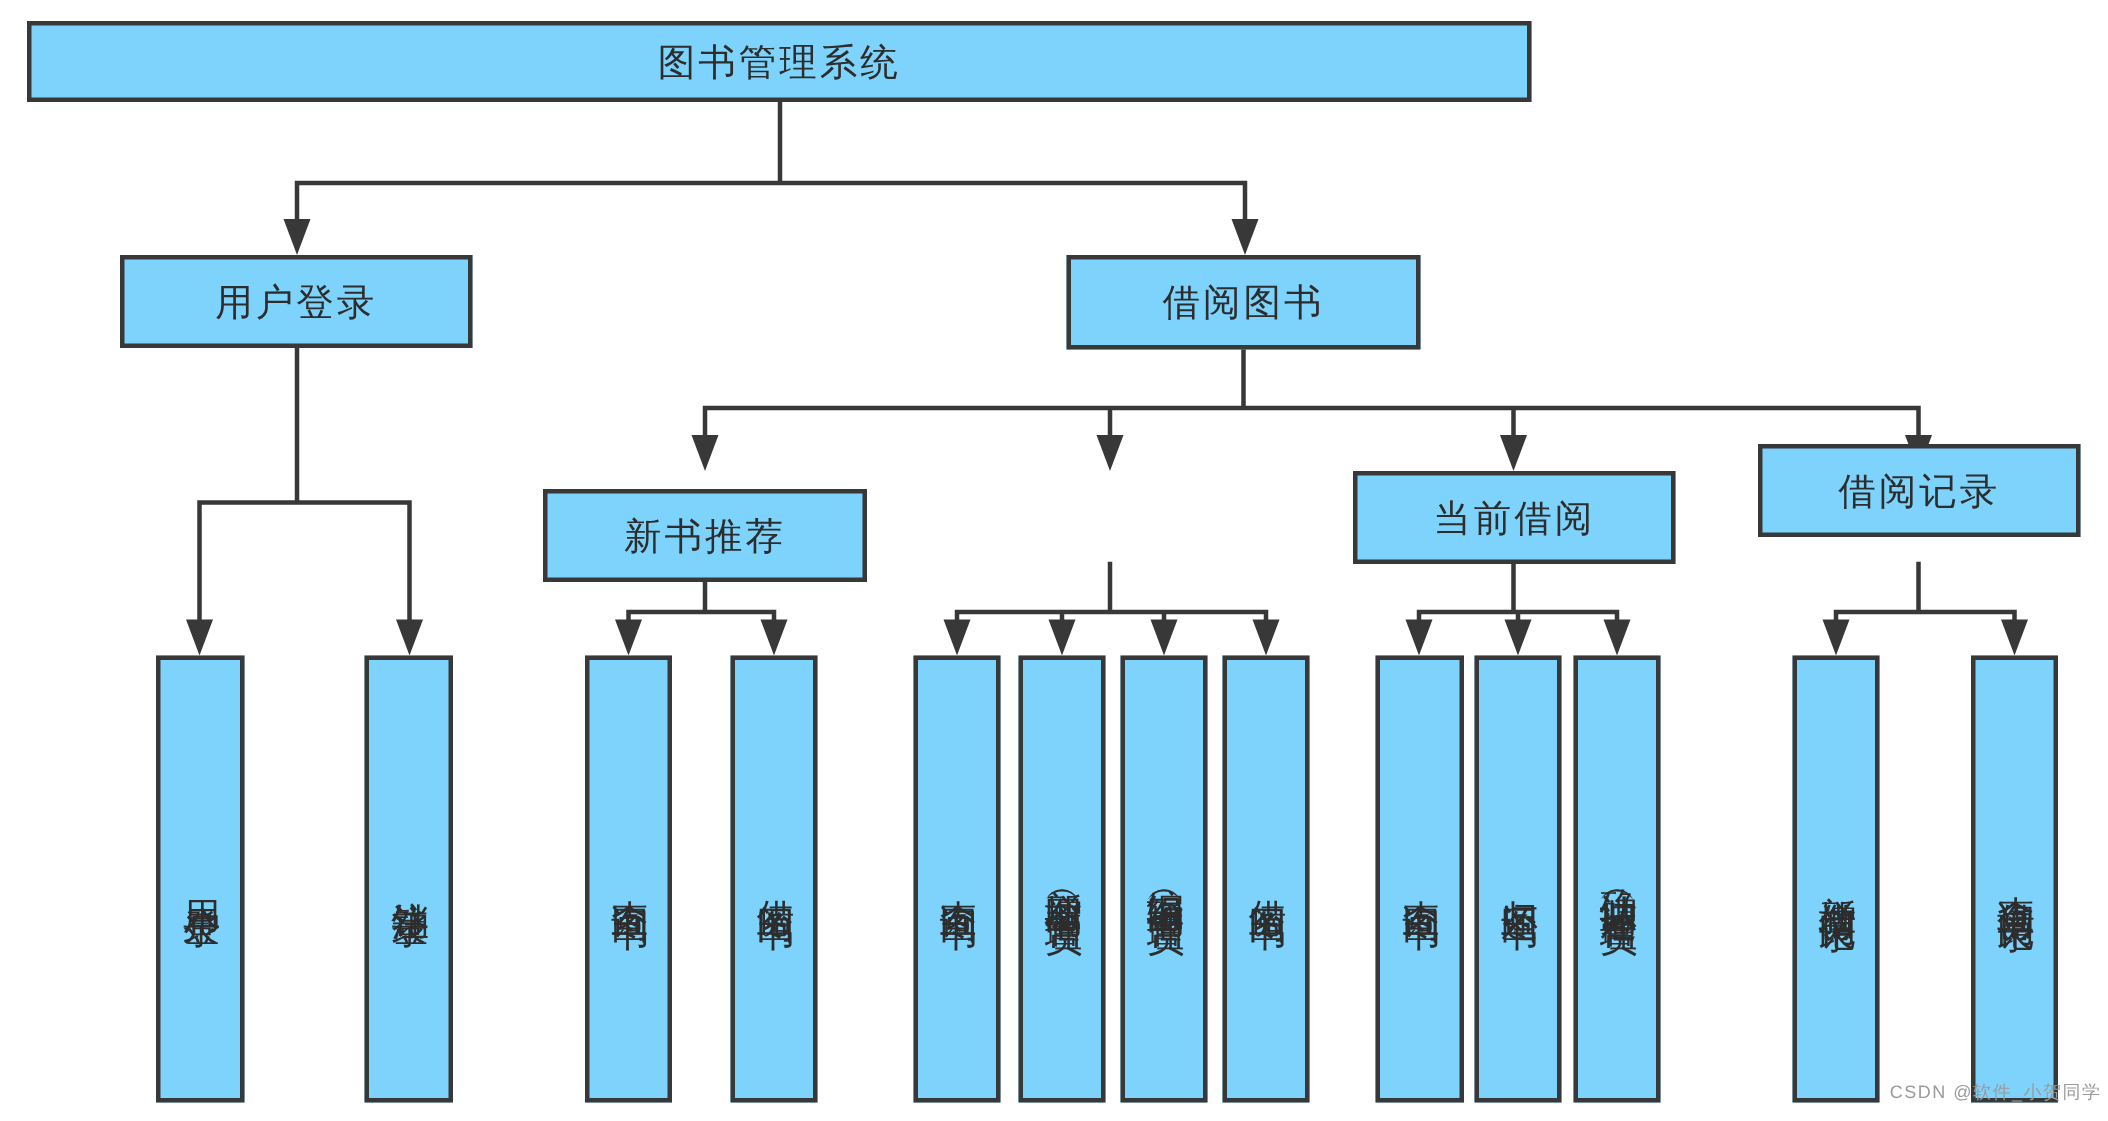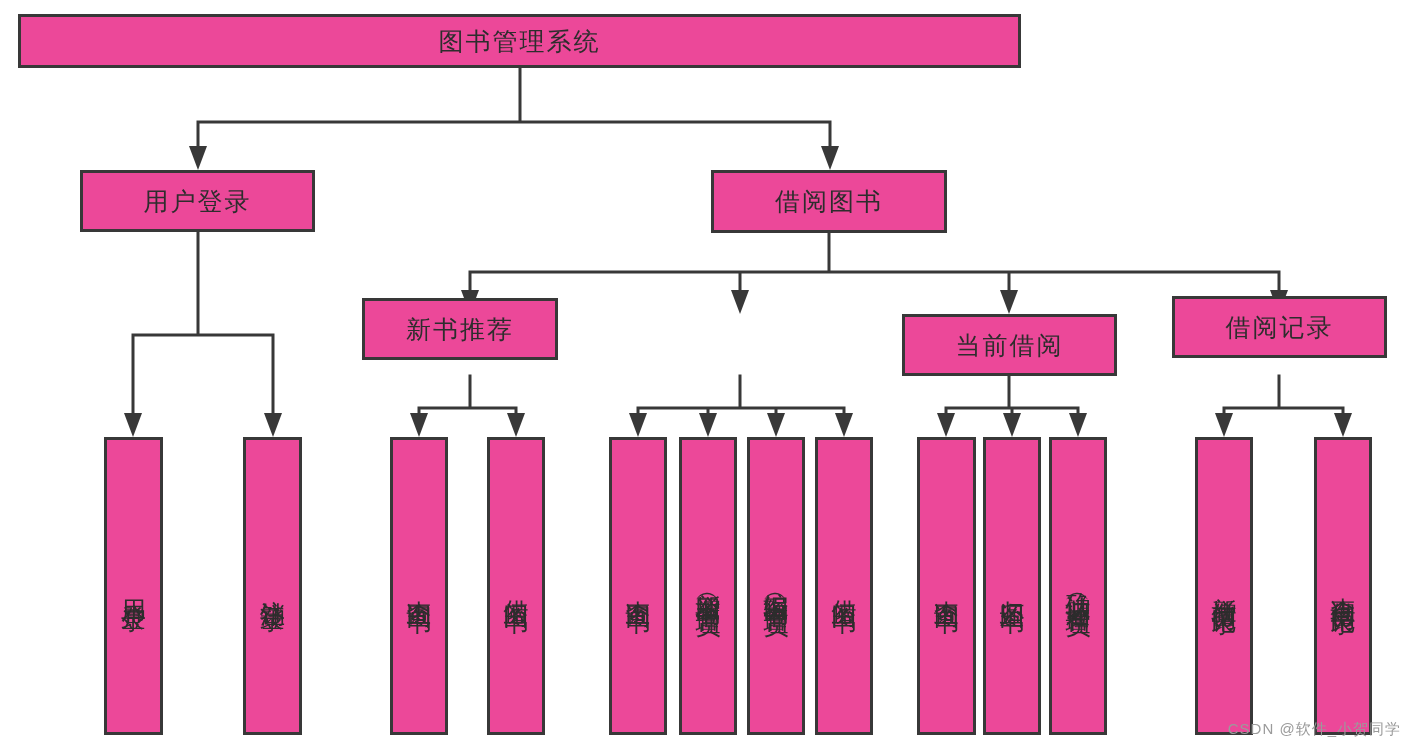--- a/index.html
+++ b/index.html
@@ -18,21 +18,21 @@
   }
   #connectors {
     position: absolute;
     left: 0; top: 0;
     width: 1405px;
     height: 747px;
   }
   .node {
     position: absolute;
     box-sizing: border-box;
-    background: #ec4899;
+    background: #7dd3fc;
     border: 3px solid #383838;
     display: flex;
     align-items: center;
     justify-content: center;
   }
   .hbox span {
     font-size: 25px;
     letter-spacing: 2px;
     color: #2d2d2d;
     white-space: nowrap;
@@ -43,21 +43,21 @@
     font-size: 25px;
     letter-spacing: 3px;
     line-height: 1.0;
     color: #2d2d2d;
     white-space: nowrap;
   }
   .watermark {
     position: absolute;
     right: 4px;
     top: 720px;
-    font-size: 15px;
+    font-size: 12px;
     letter-spacing: 1px;
     color: #9b9b9b;
     white-space: nowrap;
   }
 </style>
 </head>
 <body>
 
 <div id="stage">
 
@@ -108,21 +108,21 @@
     <span>图书管理系统</span>
   </div>
 
   <div class="node hbox" style="left:80px; top:170px; width:235px; height:62px;">
     <span>用户登录</span>
   </div>
   <div class="node hbox" style="left:711px; top:170px; width:236px; height:63px;">
     <span>借阅图书</span>
   </div>
 
-  <div class="node hbox" style="left:362px; top:298px; width:196px; height:62px;justify-content:center;">
+  <div class="node hbox" style="left:362px; top:326px; width:216px; height:62px;justify-content:center;">
     <span>新书推荐</span>
   </div>
   <div class="node hbox" style="left:902px; top:314px; width:215px; height:62px;">
     <span>当前借阅</span>
   </div>
   <div class="node hbox" style="left:1172px; top:296px; width:215px; height:62px;">
     <span>借阅记录</span>
   </div>
 
   <div class="node vbox" style="left:104px; top:437px; width:59px; height:298px;">

